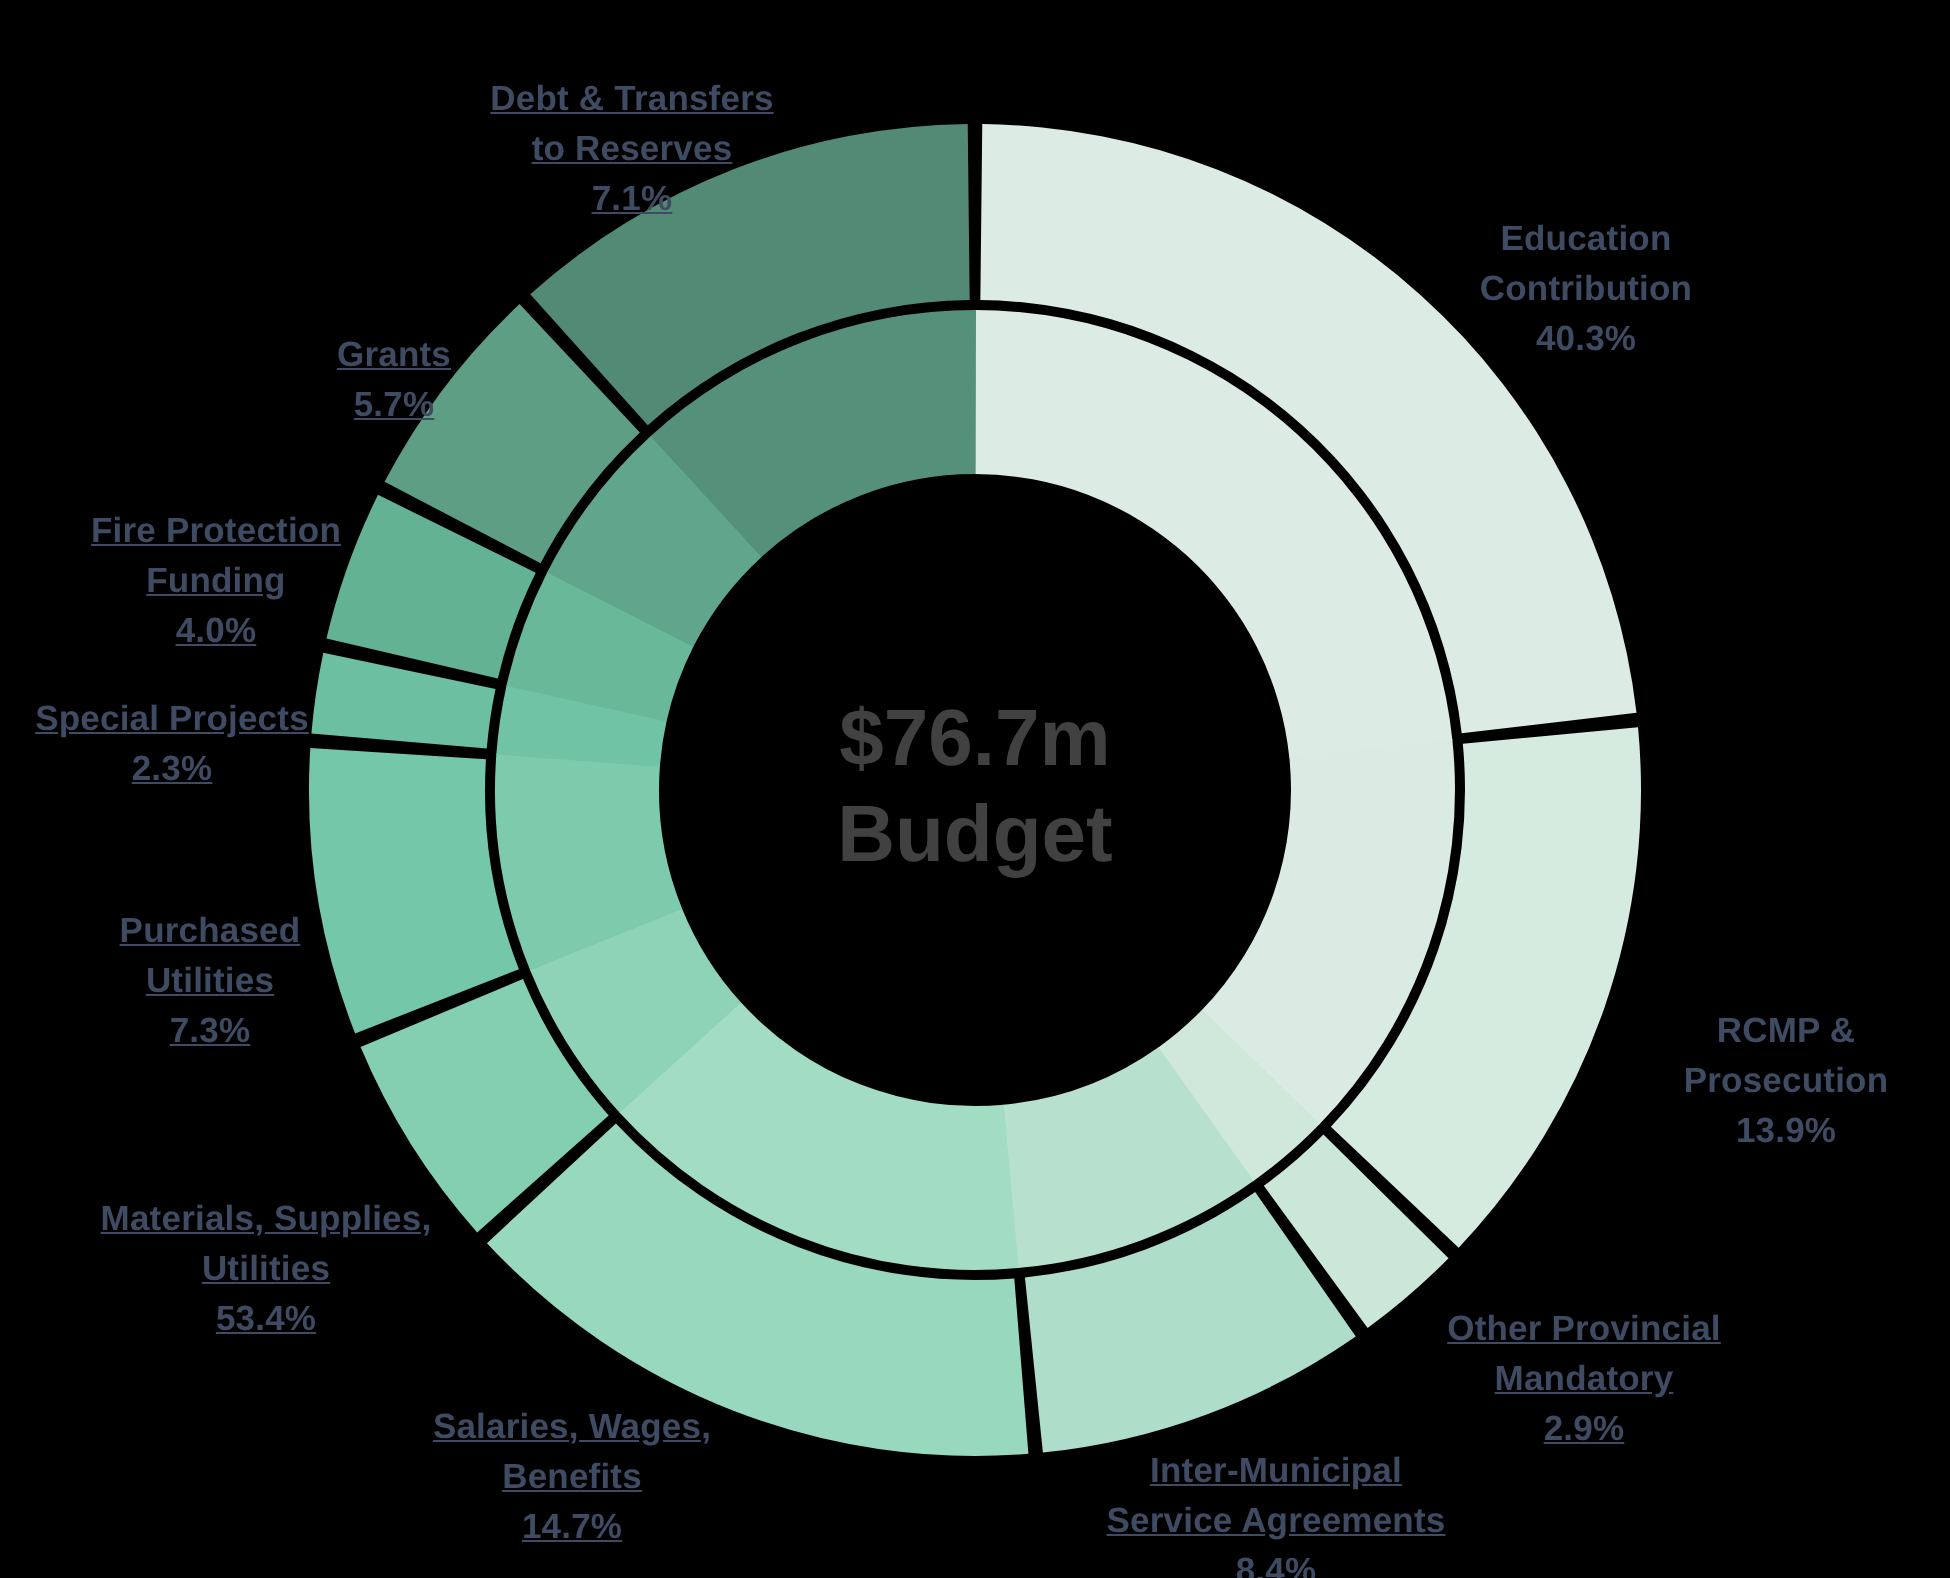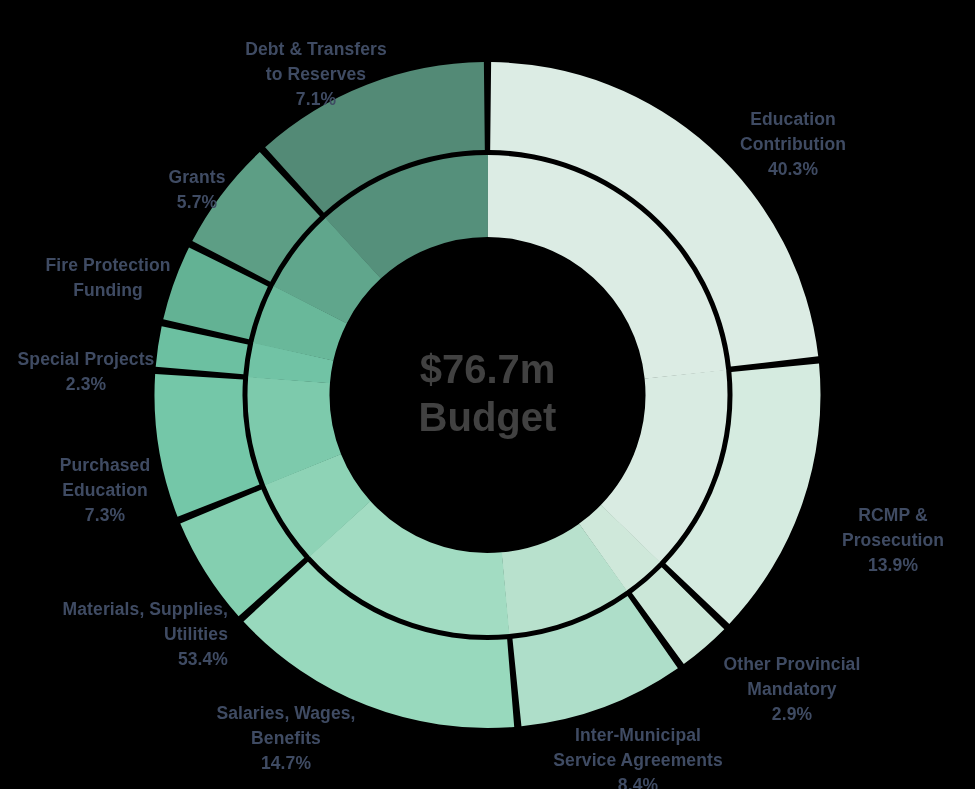--- a/index.html
+++ b/index.html
@@ -36,21 +36,21 @@
   .slice-label {
     position: absolute;
     color: #3f4b63;
     font-size: 17.5px;
     font-weight: bold;
     line-height: 1.42;
     white-space: pre-line;
     letter-spacing: 0.1px;
   }
   .slice-label .pct { display: block; }
-  .ta-c { text-align: center; }
+  .ta-c { text-align: center; text-decoration: underline; }
   .ta-l { text-align: center; }
 </style>
 </head>
 <body>
 
 <div id="chart-root">
   <svg class="donut" viewBox="0 0 975 789">
     <g id="outer-ring">
         <path d="M 491.1323944675627 62.01981183495013 A 333 333 0 0 1 818.2521706626753 356.37356343217164 L 730.8461916286951 366.5811502729191 A 245 245 0 0 0 490.1724824160746 150.0145762749633 Z" fill="#dcece4"></path>
         <path d="M 819.0160918758183 363.5980760560122 A 333 333 0 0 1 729.333312318128 623.9228015144904 L 665.4254099637878 563.4266857989494 A 245 245 0 0 0 731.4082357644909 371.8964823835525 Z" fill="#d5ebe0"></path>
@@ -104,40 +104,41 @@
 Service Agreements</span>
     <span class="pct">8.4%</span>
   </div>
 
   <div class="slice-label ta-c" style="left:198px; top:676px; width:176px;">
     <span>Salaries, Wages,
 Benefits</span>
     <span class="pct">14.7%</span>
   </div>
 
-  <div class="slice-label ta-c" style="left:38px; top:572px; width:190px;text-align:right;">
+  <div class="slice-label ta-c" style="left:38px; top:572px; width:190px;">
     <span>Materials, Supplies,
 Utilities</span>
     <span class="pct">53.4%</span>
   </div>
 
   <div class="slice-label ta-c" style="left:44px; top:428px; width:122px;">
     <span>Purchased
-Education</span>
+Utilities</span>
     <span class="pct">7.3%</span>
   </div>
 
   <div class="slice-label ta-c" style="left:12px; top:322px; width:148px;">
     <span>Special Projects</span>
     <span class="pct">2.3%</span>
   </div>
 
   <div class="slice-label ta-c" style="left:38px; top:228px; width:140px;">
     <span>Fire Protection
 Funding</span>
+    <span class="pct">4.0%</span>
   </div>
 
   <div class="slice-label ta-c" style="left:148px; top:140px; width:98px;">
     <span>Grants</span>
     <span class="pct">5.7%</span>
   </div>
 
   <div class="slice-label ta-c" style="left:231px; top:12px; width:170px;">
     <span>Debt &amp; Transfers
 to Reserves</span>

